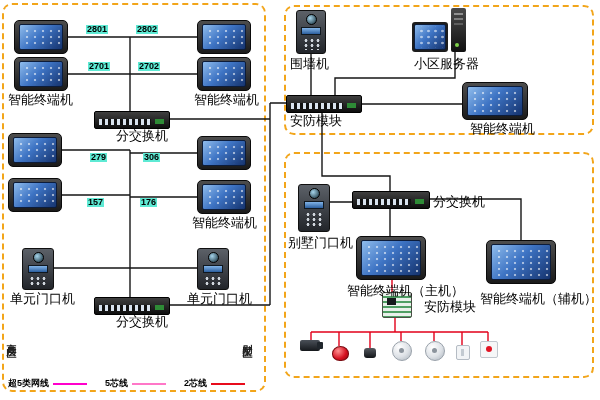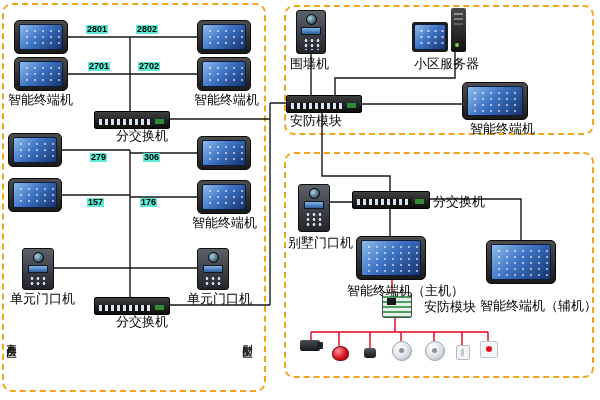--- a/index.html
+++ b/index.html
@@ -180,29 +180,43 @@
   <span class="cap" style="left:433px;top:195px">分交换机</span>
 
   <div class="monitor" style="left:356px;top:236px;width:70px;height:44px">
       <div class="scr"></div>
     </div>
   <span class="cap" style="left:347px;top:284px">智能终端机（主机）</span>
 
   <div class="monitor" style="left:486px;top:240px;width:70px;height:44px">
       <div class="scr"></div>
     </div>
-  <span class="cap" style="left:480px;top:299px">智能终端机（辅机）</span>
+  <span class="cap" style="left:480px;top:292px">智能终端机（辅机）</span>
 
   <div class="pcb" style="left:382px;top:292px;width:28px;height:24px"></div>
   <span class="cap" style="left:424px;top:300px">安防模块</span>
 
   <div class="cam" style="left:300px;top:340px"></div>
   <div class="siren" style="left:332px;top:346px"></div>
   <div class="dark-sensor" style="left:364px;top:348px"></div>
   <div class="smoke" style="left:392px;top:341px"></div>
   <div class="smoke" style="left:425px;top:341px"></div>
   <div class="contact" style="left:456px;top:345px"></div>
   <div class="panic" style="left:480px;top:341px"></div>
 
   <span class="vlabel" style="left:240px;top:336px">别墅区</span>
 
+  <div class="legend">
+    <div class="litem">
+      <span>超5类网线</span>
+      <span class="lline" style="background: rgb(255, 0, 204);"></span>
+    </div>
+    <div class="litem">
+      <span>5芯线</span>
+      <span class="lline" style="background: rgb(255, 119, 200);"></span>
+    </div>
+    <div class="litem">
+      <span>2芯线</span>
+      <span class="lline" style="background: rgb(232, 12, 28);"></span>
+    </div>
+  </div>
 
 </div>
 
 </body></html>

